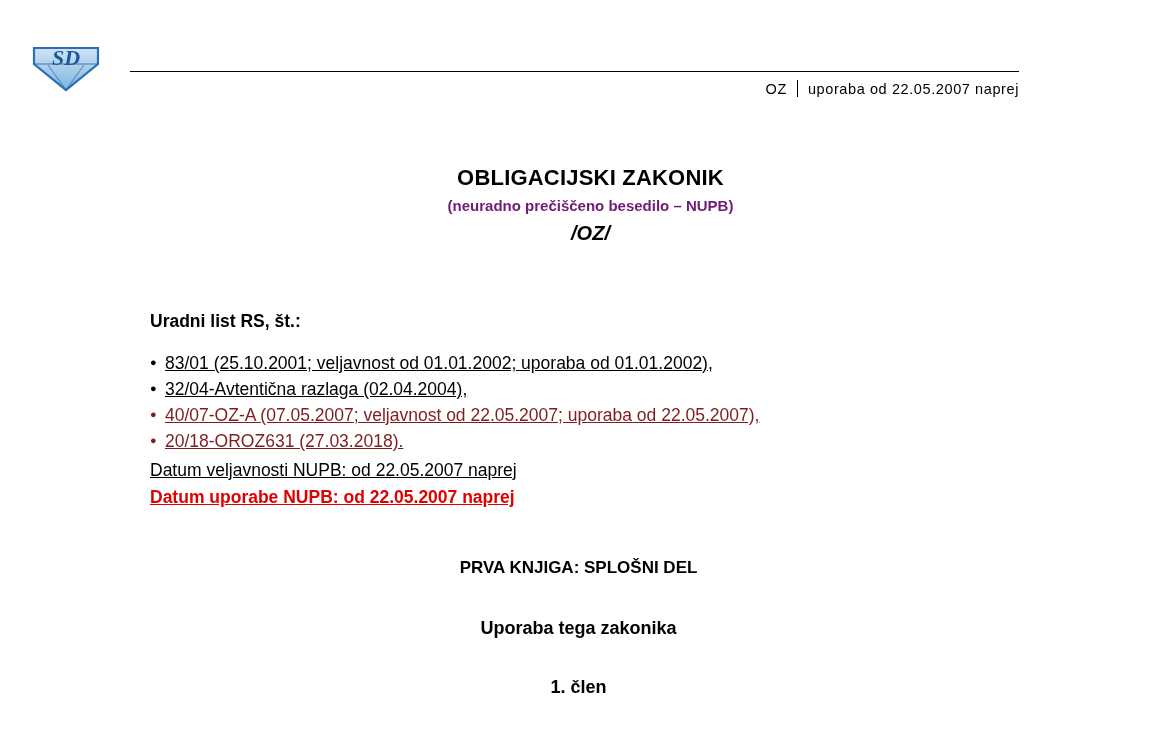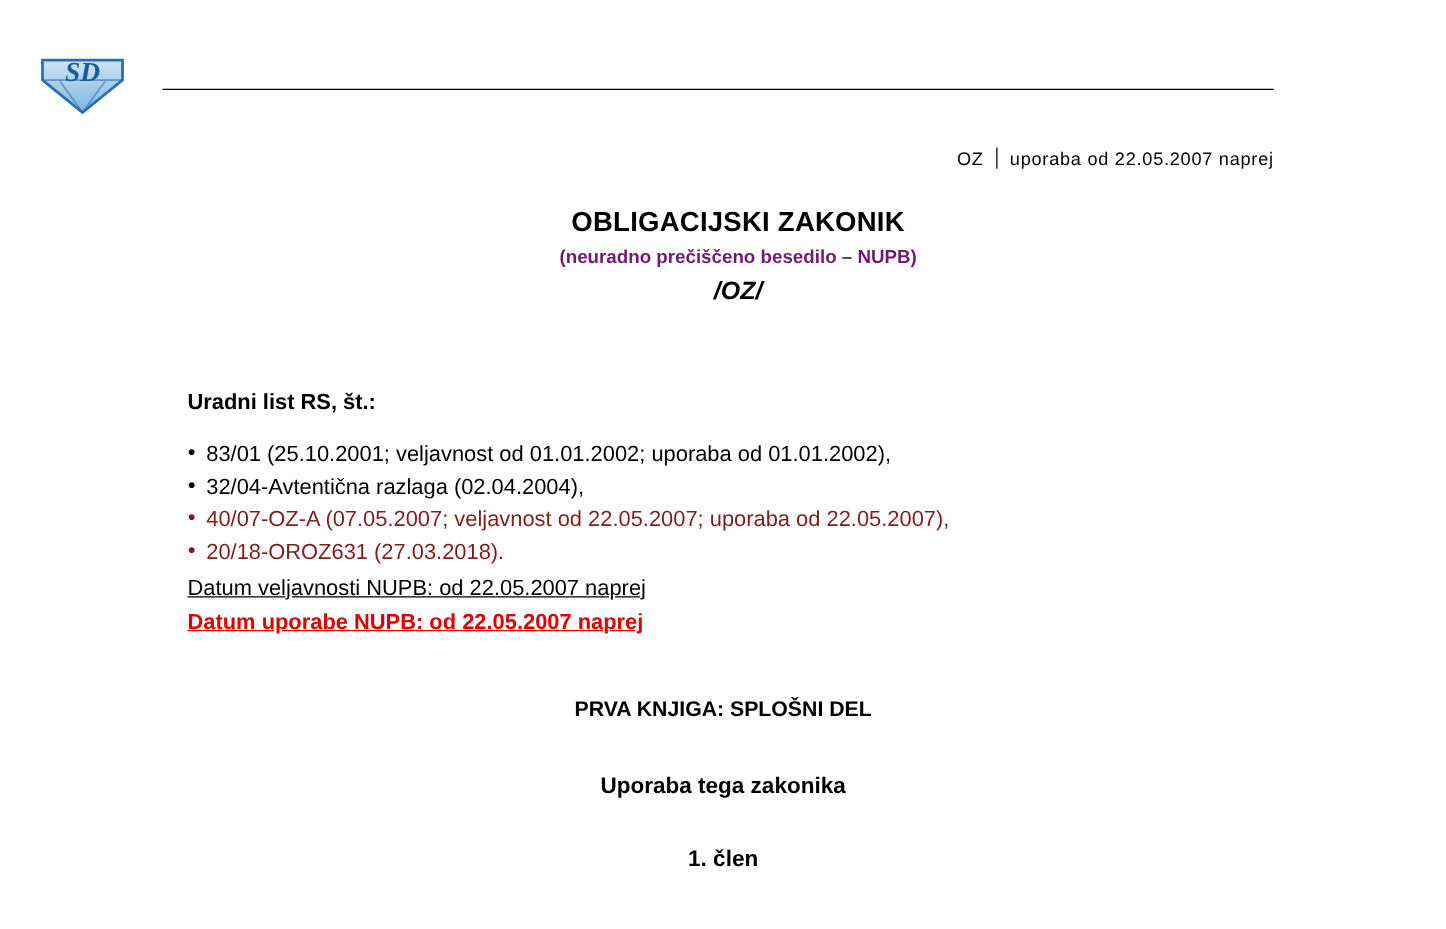--- a/index.html
+++ b/index.html
@@ -32,21 +32,20 @@
     height: 0;
     border-top: 1.5px solid #000000;
   }
   .header-text {
     position: absolute;
     right: 138px;
     top: 42px;
     font-size: 14.5px;
     letter-spacing: 0.6px;
     white-space: nowrap;
-    margin-top: 38px;
   }
   .header-code {
     display: inline-block;
     padding-right: 10px;
   }
   .header-sep {
     display: inline-block;
     border-left: 1.5px solid #000000;
     height: 17px;
     vertical-align: -3px;
@@ -110,20 +109,21 @@
   }
   .source-list {
     list-style: none;
     margin: 0;
     padding: 0;
   }
   .source-item {
     position: relative;
     padding-left: 15px;
     white-space: nowrap;
+    text-decoration: underline;
   }
   .source-item::before {
     content: "\25CF";
     position: absolute;
     left: 0;
     top: -1px;
     font-size: 11px;
     line-height: 26px;
   }
   .source-item.red {

